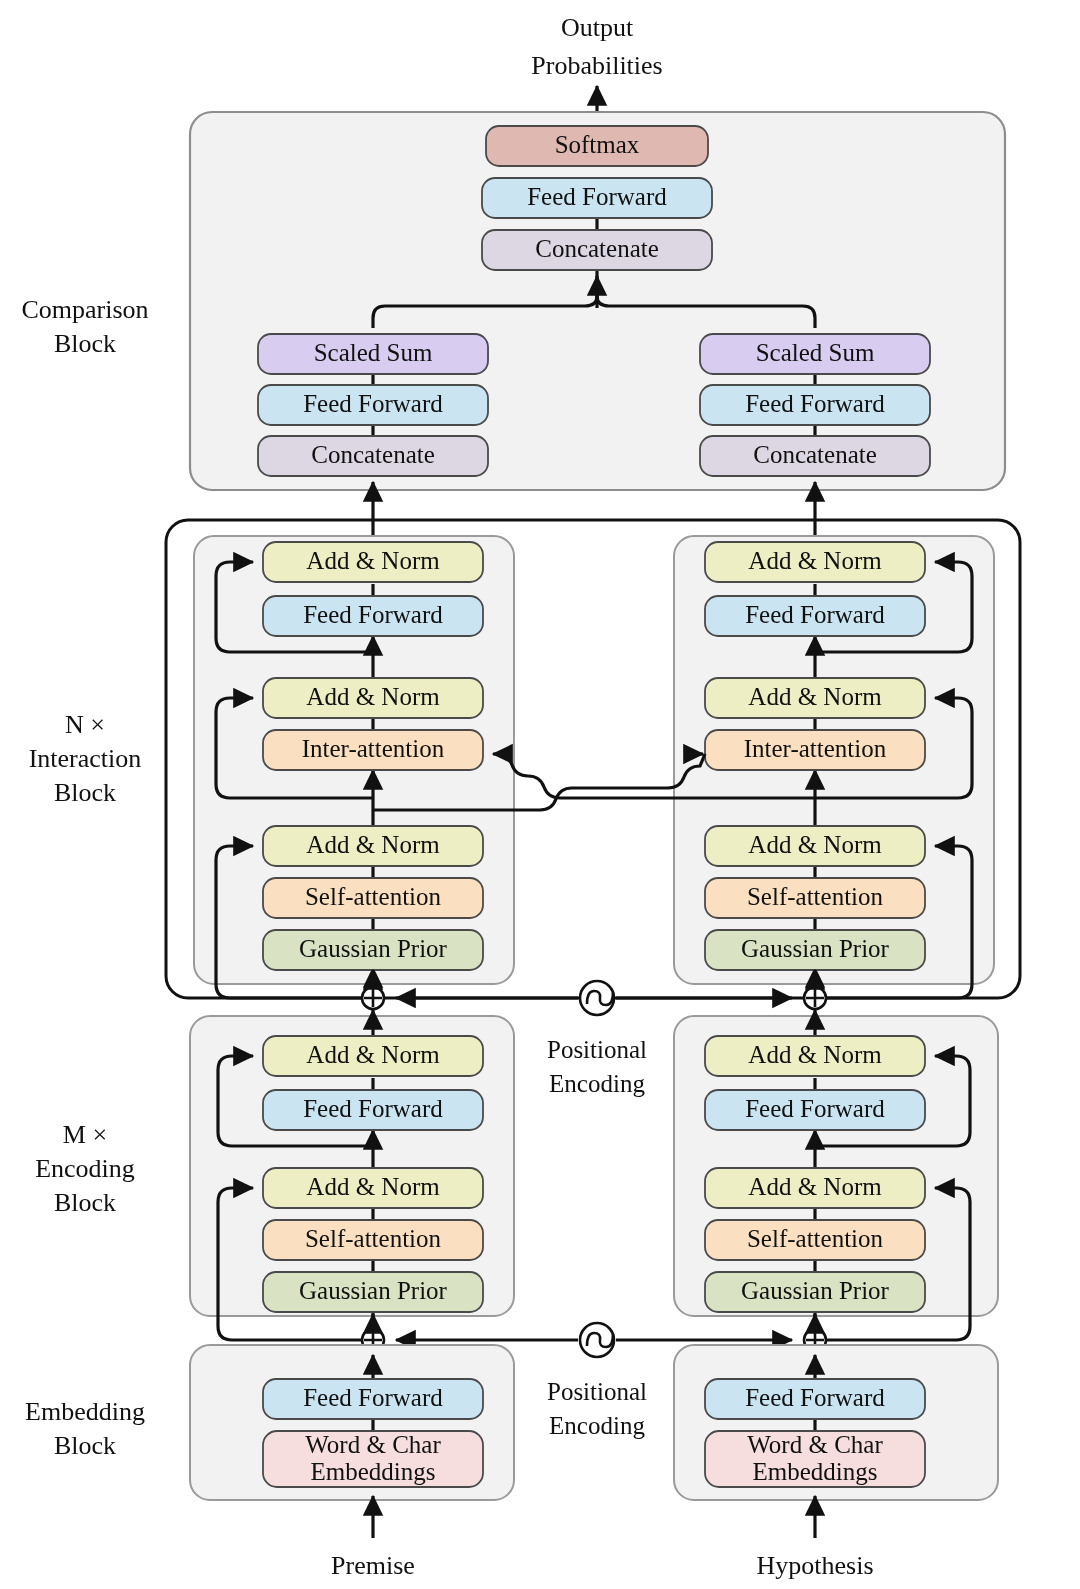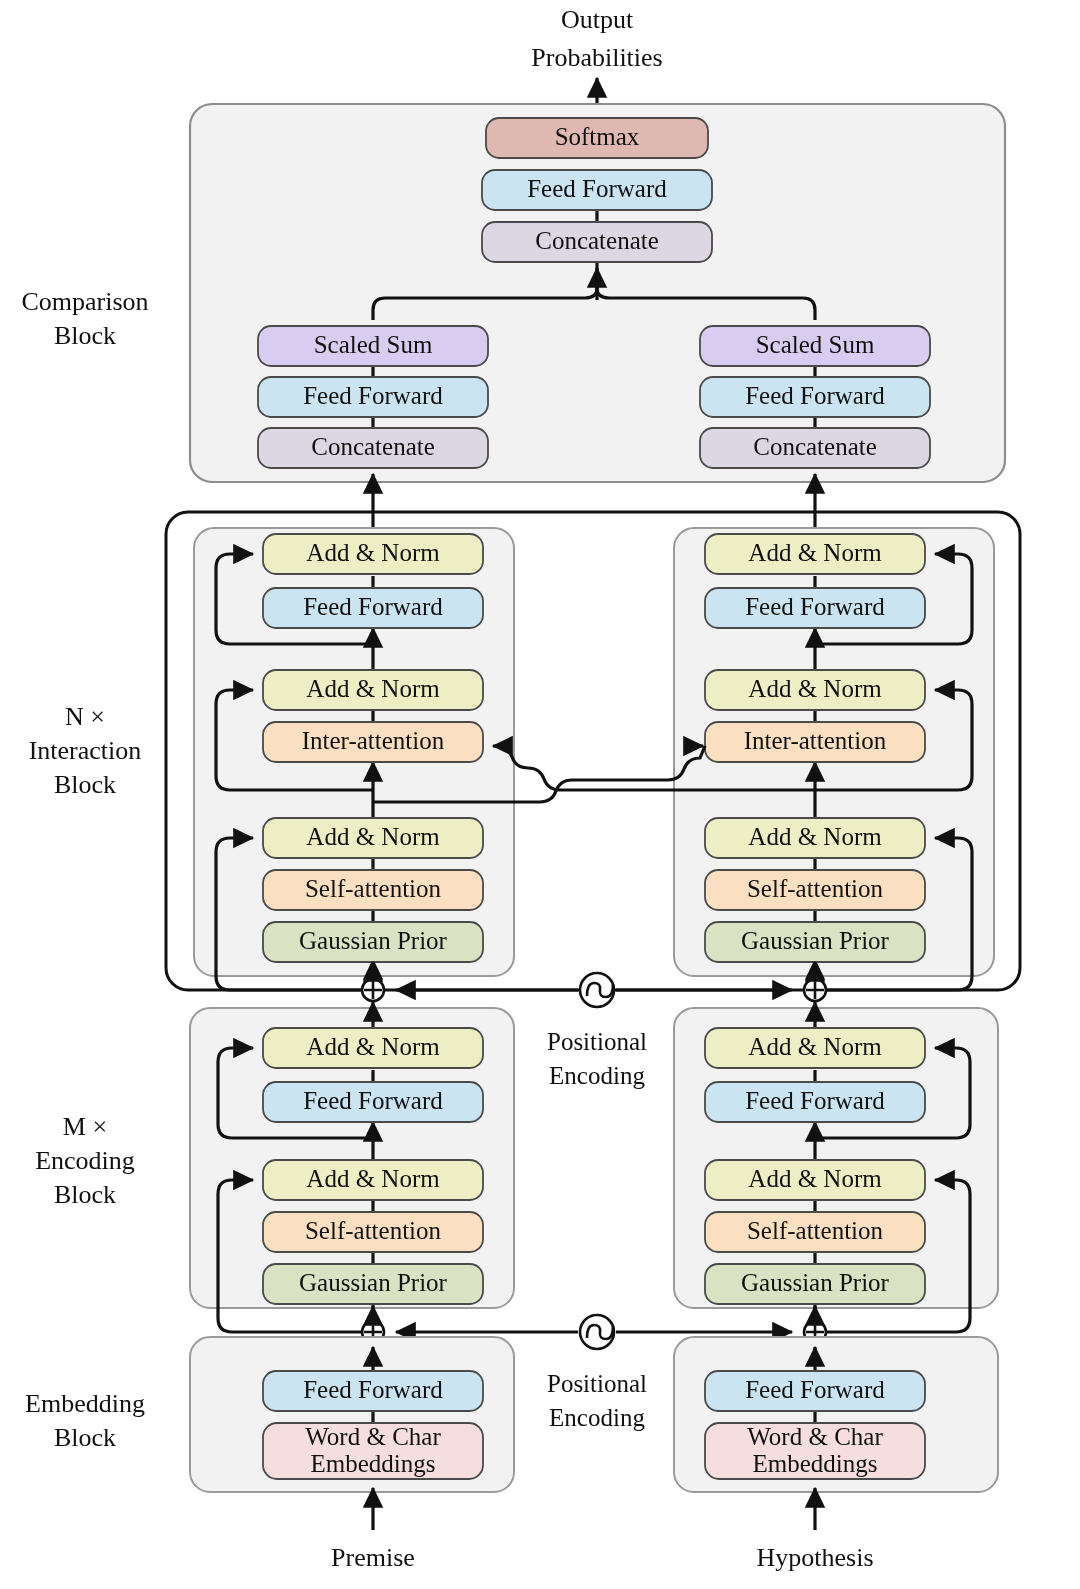--- a/index.html
+++ b/index.html
@@ -1,18 +1,18 @@
 <!DOCTYPE html>
 <html><head>
 <meta charset="utf-8">
 <style>
   html,body{margin:0;padding:0;background:#ffffff;}
   body{width:1080px;height:1589px;overflow:hidden;
        font-family:"Liberation Serif","DejaVu Serif",serif;}
-  #stage{position:relative;width:1080px;height:1173px;background:#fff;}
+  #stage{position:relative;width:1080px;height:1173px;background:#fff;margin-top:8px;}
   svg{display:block;}
   .boxtext{font-family:"Liberation Serif","DejaVu Serif",serif;fill:#111;
            font-size:25px;text-anchor:middle;dominant-baseline:middle;}
   .sidelbl{font-family:"Liberation Serif","DejaVu Serif",serif;fill:#111;
            font-size:26px;text-anchor:middle;}
   .iolbl{font-family:"Liberation Serif","DejaVu Serif",serif;fill:#111;
          font-size:26px;text-anchor:middle;}
   .pelbl{font-family:"Liberation Serif","DejaVu Serif",serif;fill:#111;
          font-size:25px;text-anchor:middle;}
   .grp{fill:#f2f2f2;stroke:#8d8d8d;stroke-width:2.2;}

